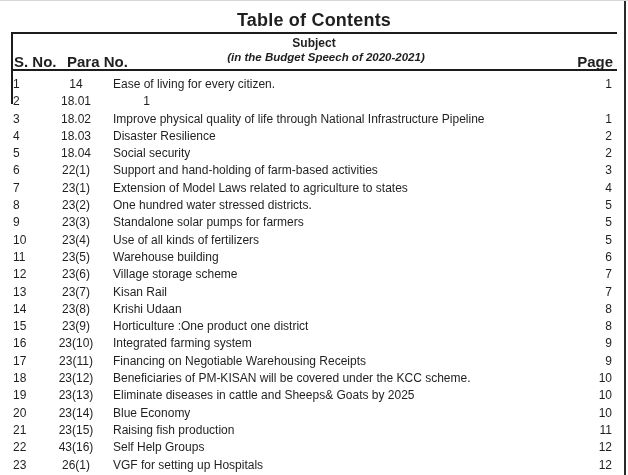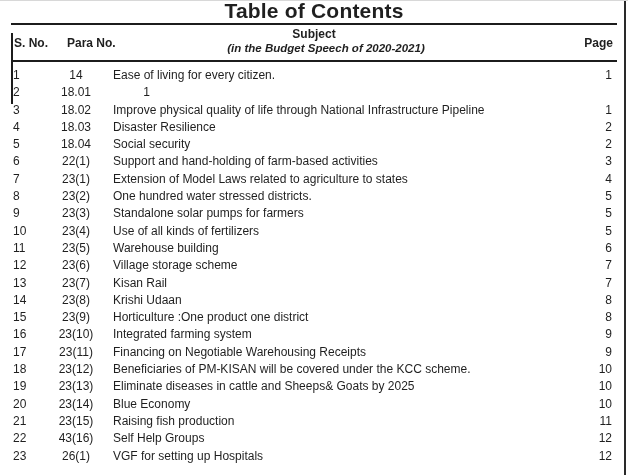--- a/index.html
+++ b/index.html
@@ -7,35 +7,36 @@
     position:relative;
     width:628px;height:475px;
     background:#ffffff;
     font-family:"Liberation Sans","DejaVu Sans",sans-serif;
     color:#1f1f1f;
     overflow:hidden;
     border-top:1px solid #d8d8d8;
     box-sizing:border-box;
   }
   .doc-title{
+    margin-top:9px;
     text-align:center;
-    font-size:21px;
+    font-size:18px;
     font-weight:bold;
     letter-spacing:.2px;
     line-height:20px;
   }
   .rule-box{
     margin:2px 11px 0 11px;
     border-top:2.5px solid #1c1c1c;
     border-bottom:2px solid #1c1c1c;
     position:relative;
     height:32px;
     padding-top:3px;
   }
-  .head-cell{font-size:12px;font-weight:bold;position:absolute;top:11px;white-space:nowrap;}
+  .head-cell{font-size:15px;font-weight:bold;position:absolute;top:19px;white-space:nowrap;}
   .sno-head{left:3px;}
   .para-head{left:56px;}
   .page-head{right:4px;text-align:right;}
   .subject-head{
     position:absolute;left:0;right:0;top:2px;
     text-align:center;font-size:12px;font-weight:bold;line-height:14px;
   }
   .subject-note{font-style:italic;font-size:11.5px;padding-left:24px;}
   .left-border-stub{
     position:absolute;left:11px;top:32px;width:2px;height:71px;

